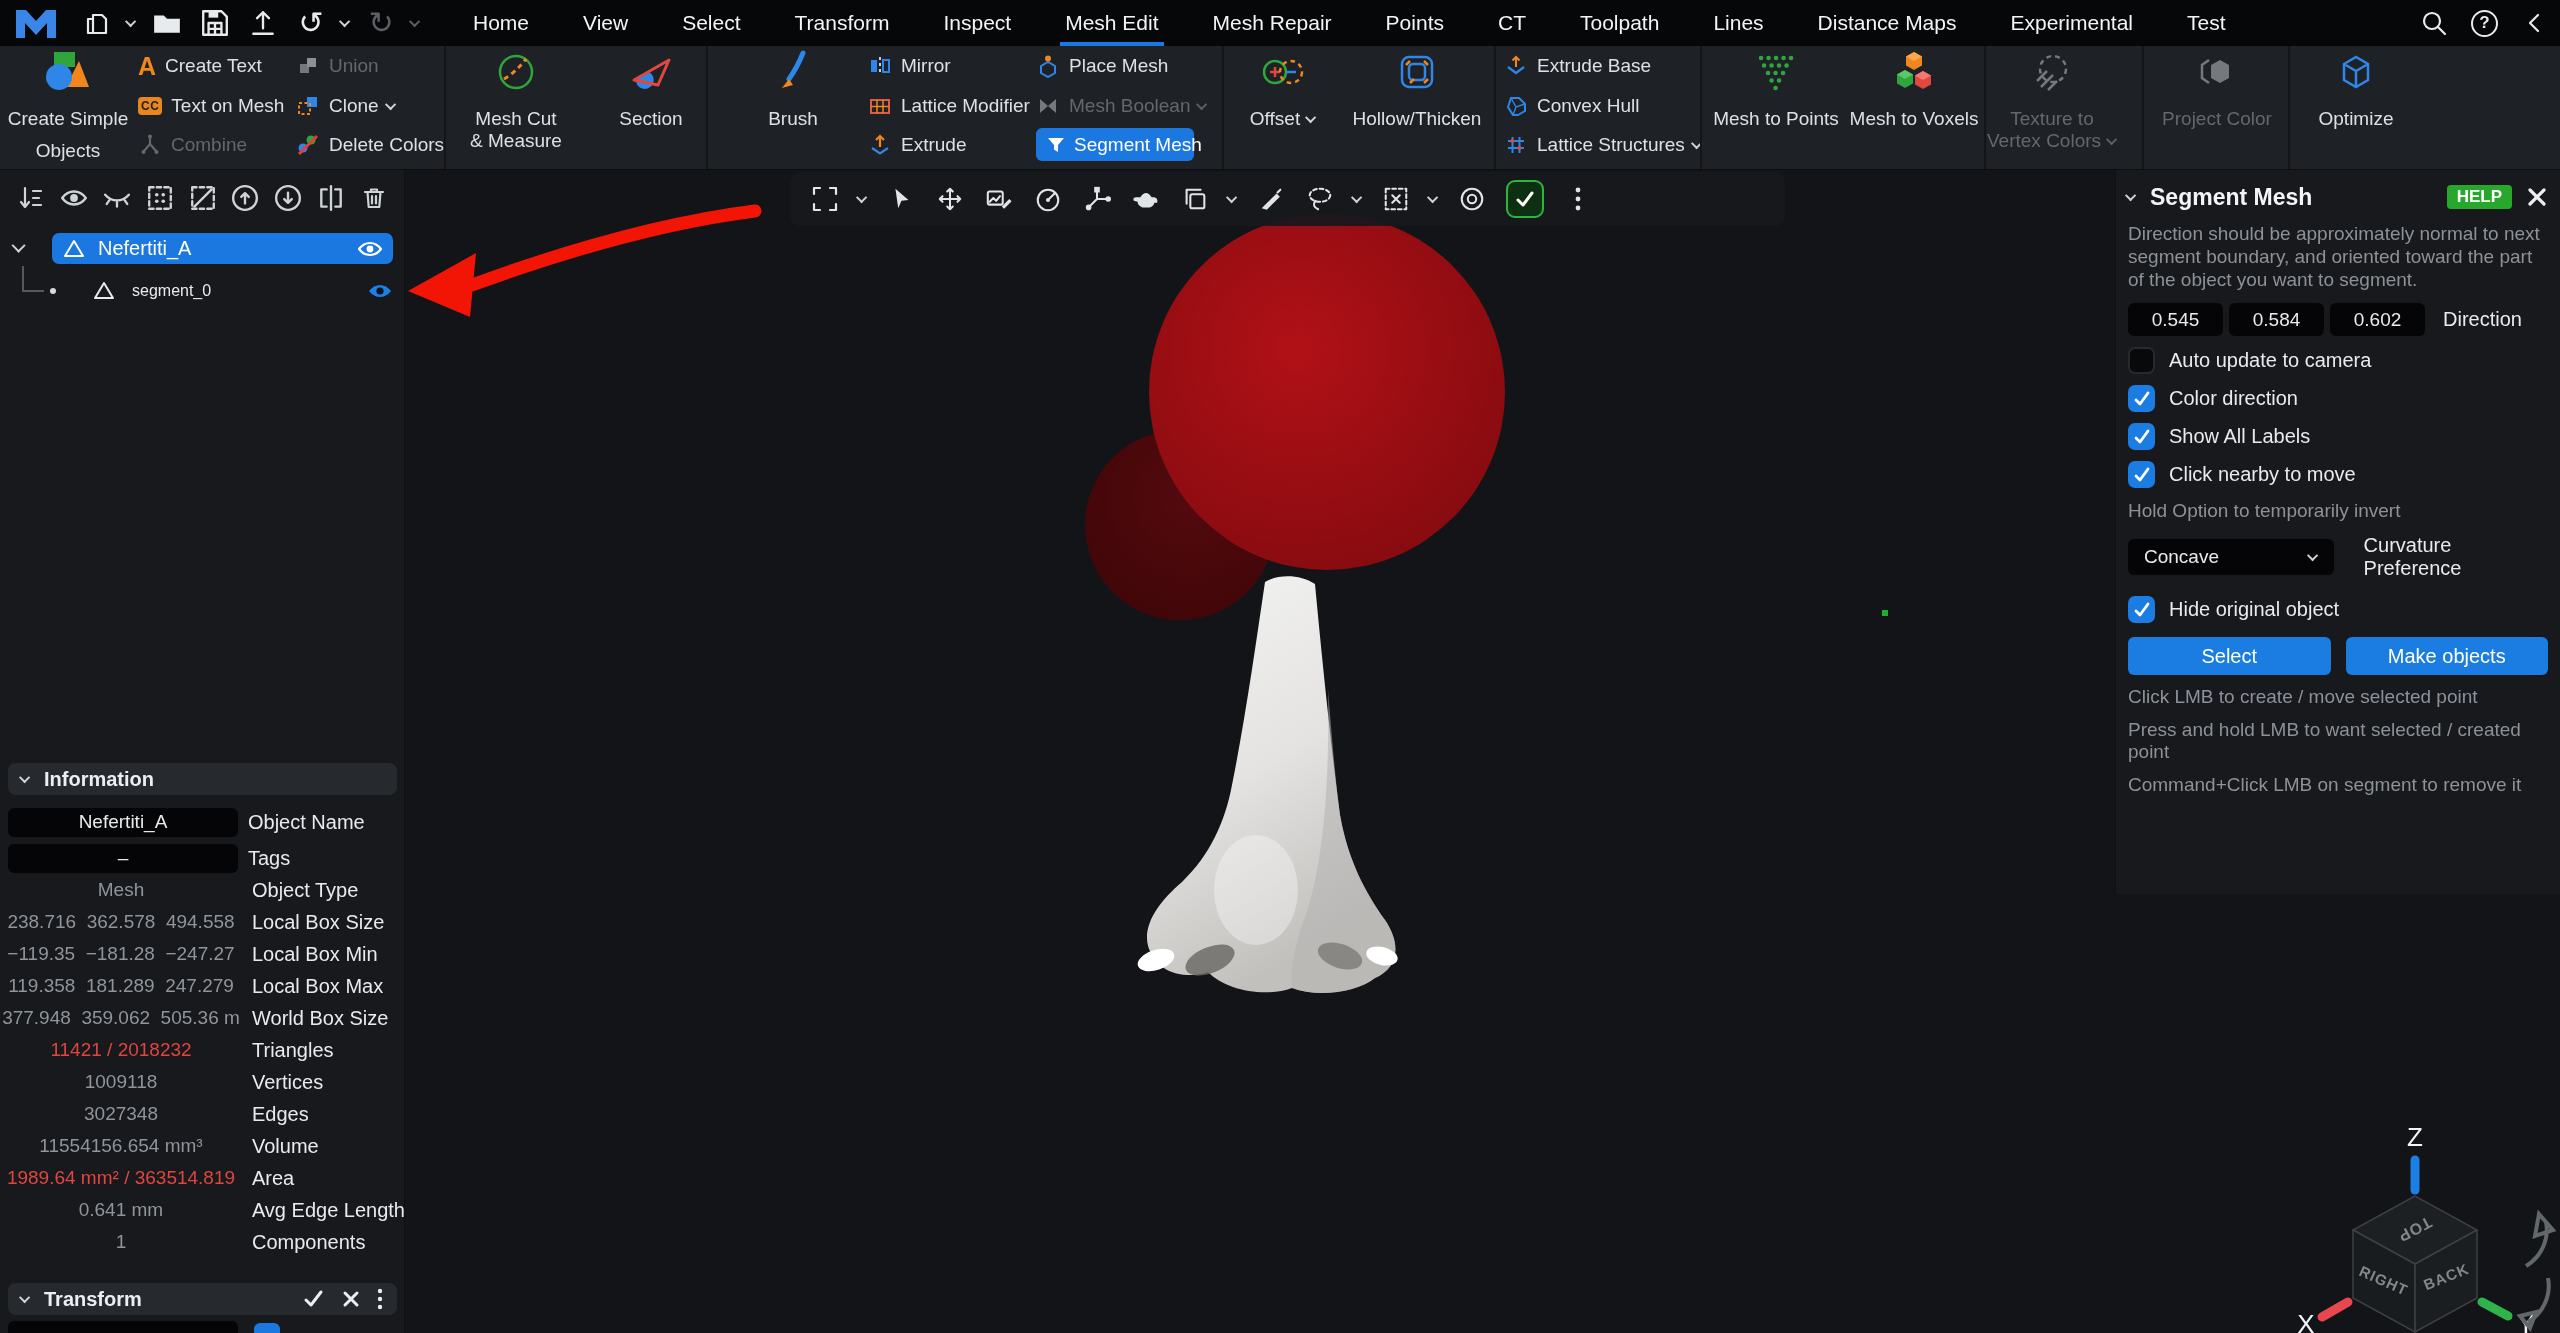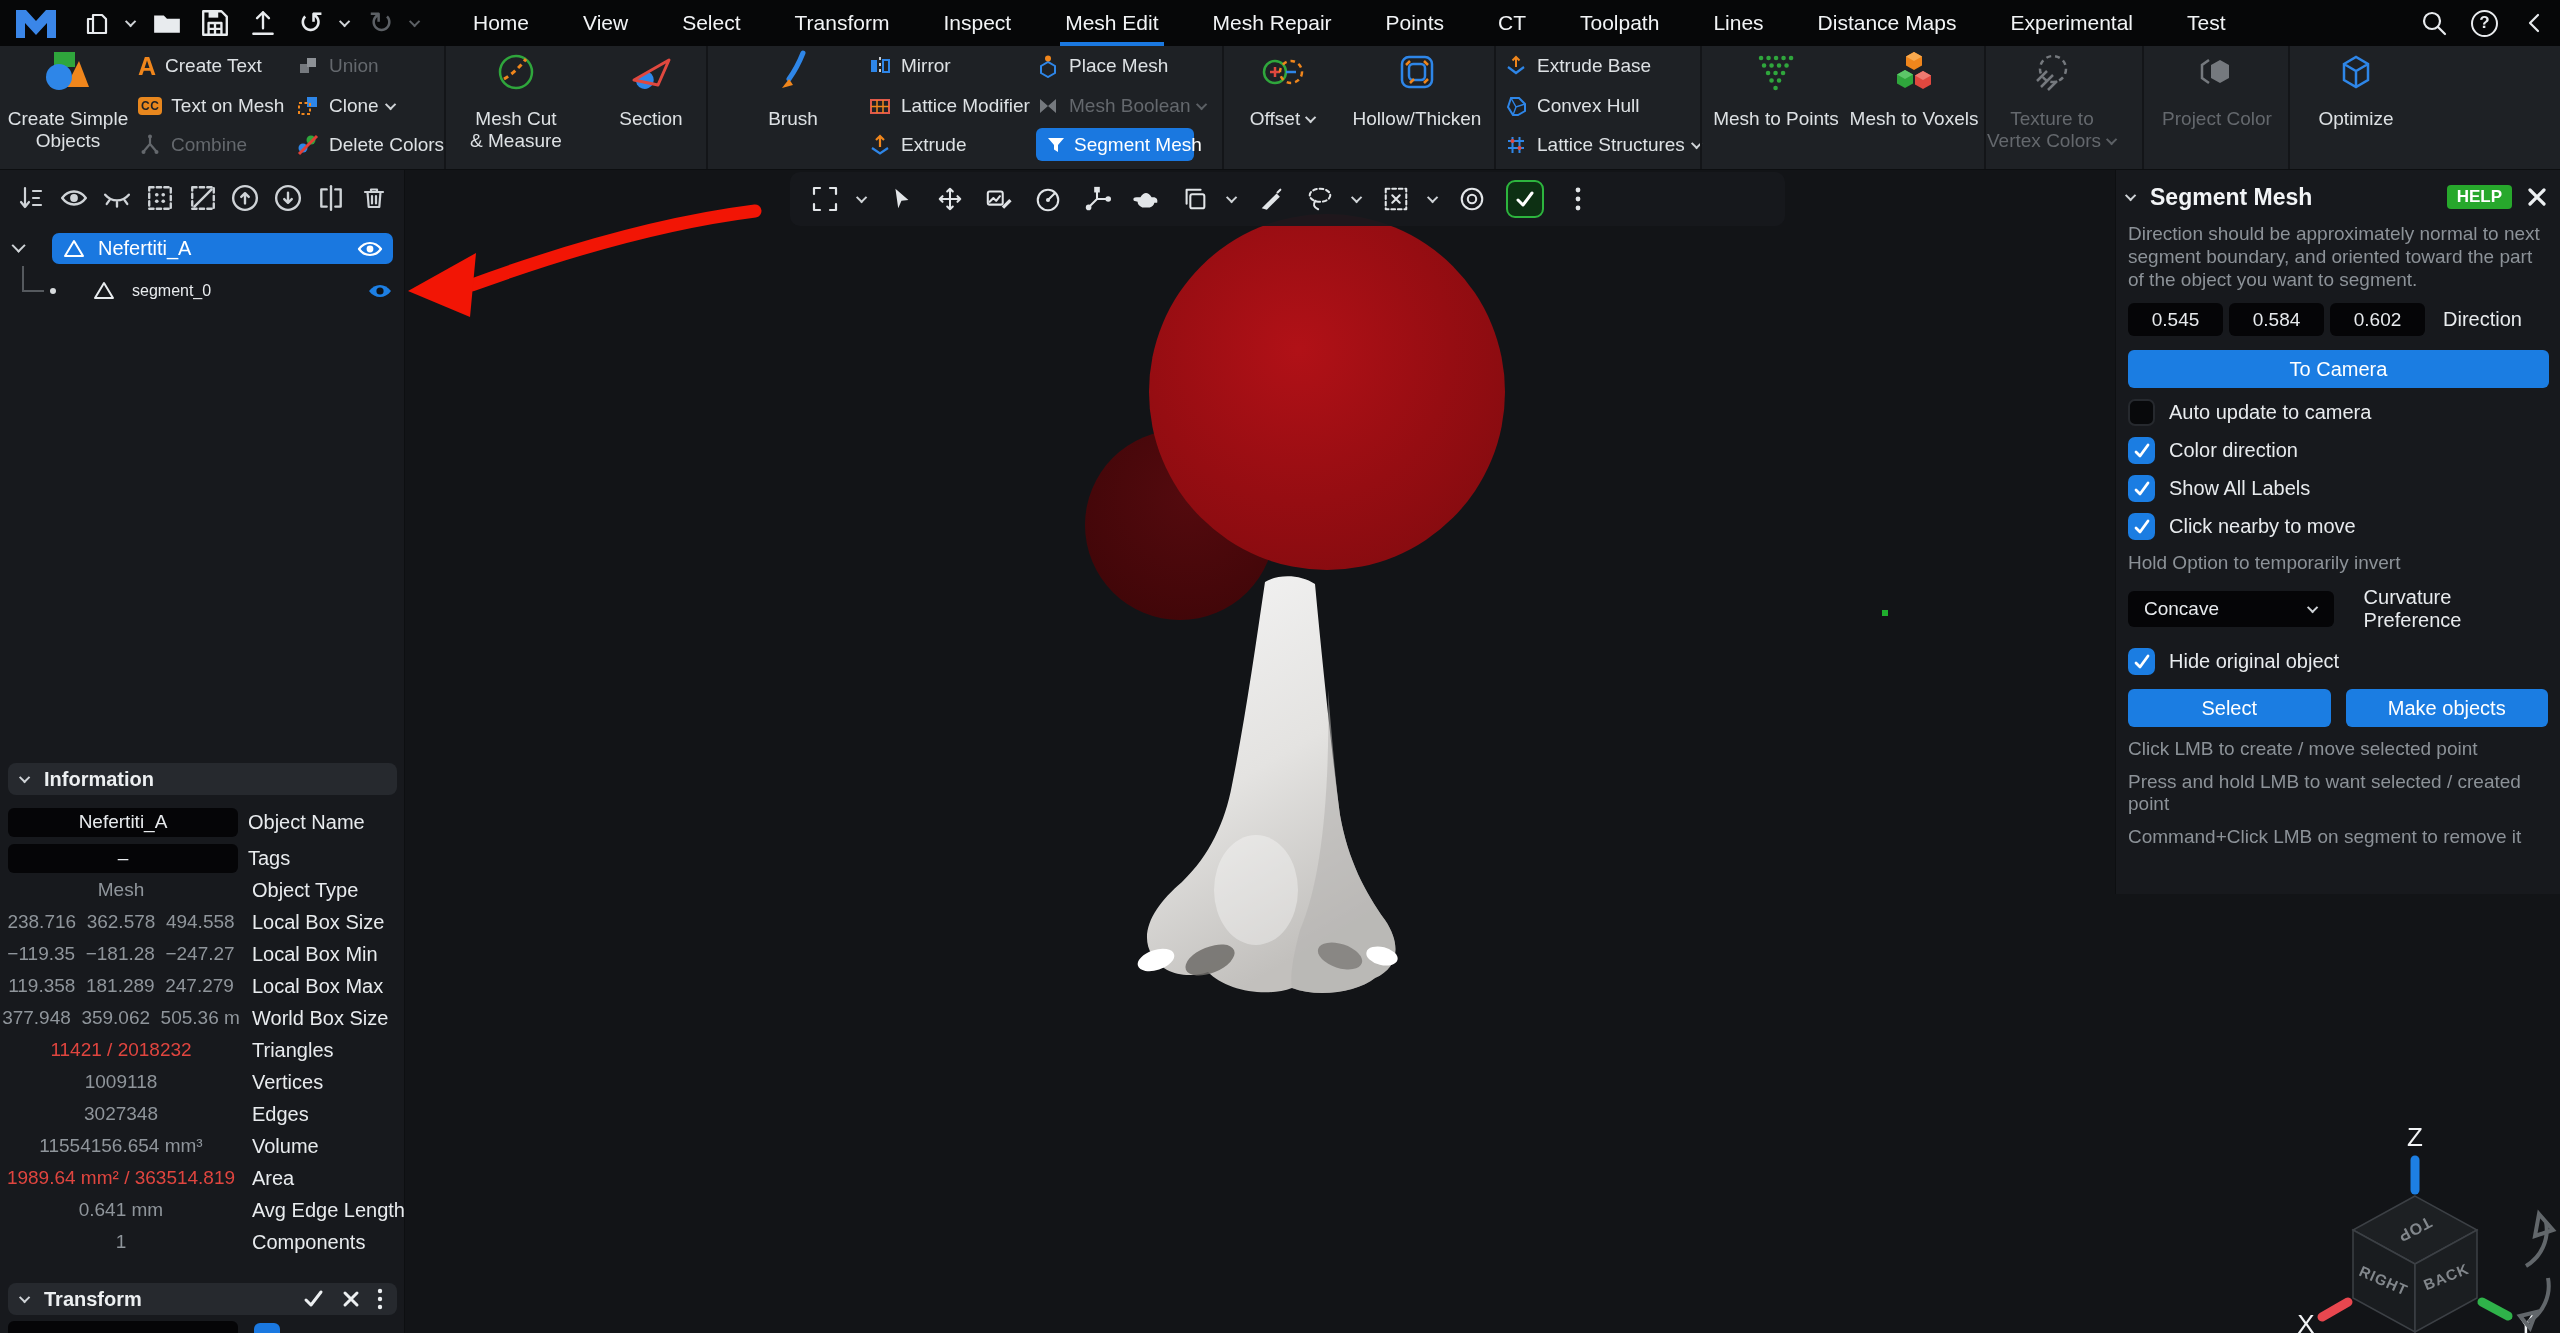--- a/index.html
+++ b/index.html
@@ -165,21 +165,21 @@
 
   <div class="rbig" style="left:8px;width:120px">
     <span class="ic">
         <svg width="46" height="44" viewBox="0 0 46 44">
           <rect x="9" y="2" width="21" height="15" fill="#2fa63c"></rect>
           <polygon points="21,37 44,37 34,11" fill="#f0861c"></polygon>
           <circle cx="14" cy="27" r="13" fill="#2e86e8"></circle>
         </svg>
       </span>
     <span class="lbl">Create Simple</span>
-    <span class="lbl" style="margin-top:0">Objects</span>
+    <span class="lbl" style="margin-top:10px">Objects</span>
   </div>
   <div class="rrow" style="left:138px;top:5px">
     <span class="aglyph">A</span>
     <span class="lbl">Create Text</span>
   </div>
   <div class="rrow" style="left:138px;top:45px">
     <span class="ccbadge">CC</span>
     <span class="lbl">Text on Mesh</span>
   </div>
   <div class="rrow dis" style="left:138px;top:84px">
@@ -777,21 +777,20 @@
         </svg>
       </span>
   </div>
   <div class="rp-desc">Direction should be approximately normal to next segment boundary, and oriented toward the part of the object you want to segment.</div>
   <div class="dir-row">
     <span class="dir-box">0.545</span>
     <span class="dir-box">0.584</span>
     <span class="dir-box">0.602</span>
     <span class="dir-label">Direction</span>
   </div>
-  <div class="btn-blue tocam">To Camera</div>
   <div style="margin-top:6px">
 
       <div class="chk-row off">
         <span class="chk"></span>
         <span class="chk-label">Auto update to camera</span>
       </div>
 
       <div class="chk-row on">
         <span class="chk">
           <svg width="18" height="18" viewBox="0 0 18 18">

